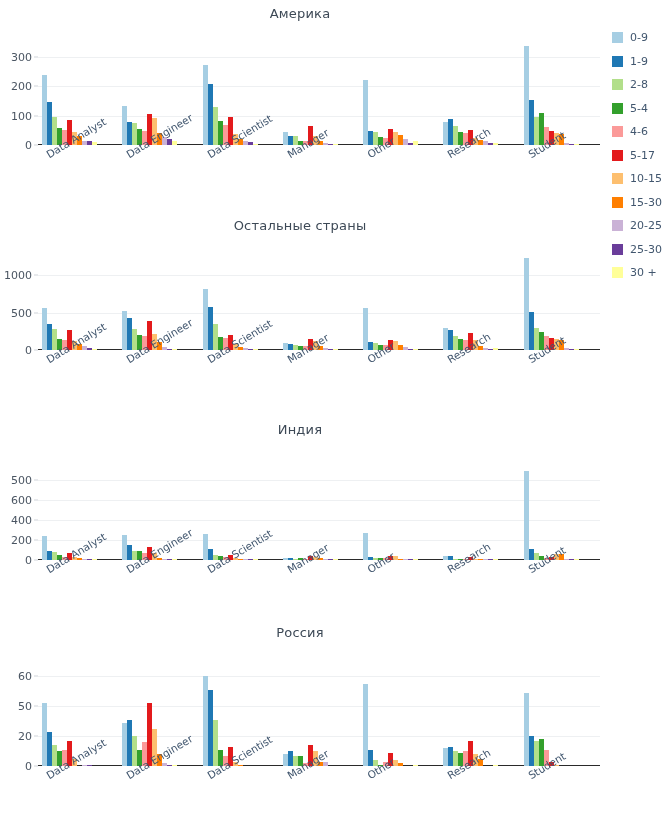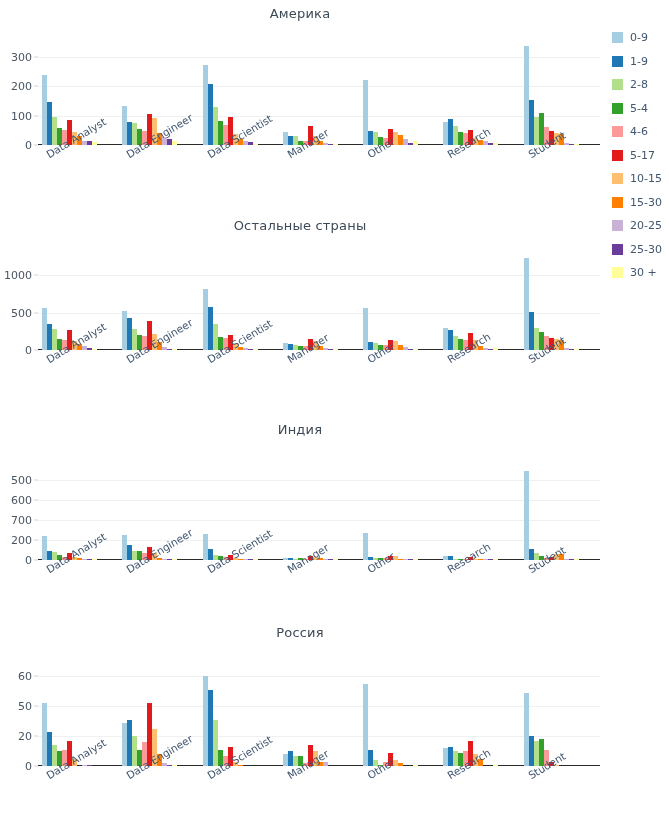--- a/index.html
+++ b/index.html
@@ -356,21 +356,21 @@
       </div>
       <div class="panel" style="top: 0px;">
         <div class="panel-title" style="top: 422px;">Индия</div>
         <div class="plot" style="top: 465px; height: 95px;">
           <div class="ytick" style="top: 95px;">0</div>
           <div class="ytick-dash" style="top: 95px;"></div>
           <div class="gridline" style="top: 75px;"></div>
           <div class="ytick" style="top: 75px;">200</div>
           <div class="ytick-dash" style="top: 75px;"></div>
           <div class="gridline" style="top: 55px;"></div>
-          <div class="ytick" style="top: 55px;">700</div>
+          <div class="ytick" style="top: 55px;">400</div>
           <div class="ytick-dash" style="top: 55px;"></div>
           <div class="gridline" style="top: 35px;"></div>
           <div class="ytick" style="top: 35px;">600</div>
           <div class="ytick-dash" style="top: 35px;"></div>
           <div class="gridline" style="top: 15px;"></div>
           <div class="ytick" style="top: 15px;">500</div>
           <div class="ytick-dash" style="top: 15px;"></div>
           <div class="zeroline" style="top: 94px;"></div>
           <div class="group" style="left: 4px; width: 55px; height: 95px;">
             <div class="bar" title="Data Analyst / 0-1: 238" style="height: 23.8px; background: rgb(166, 206, 227);"></div>

